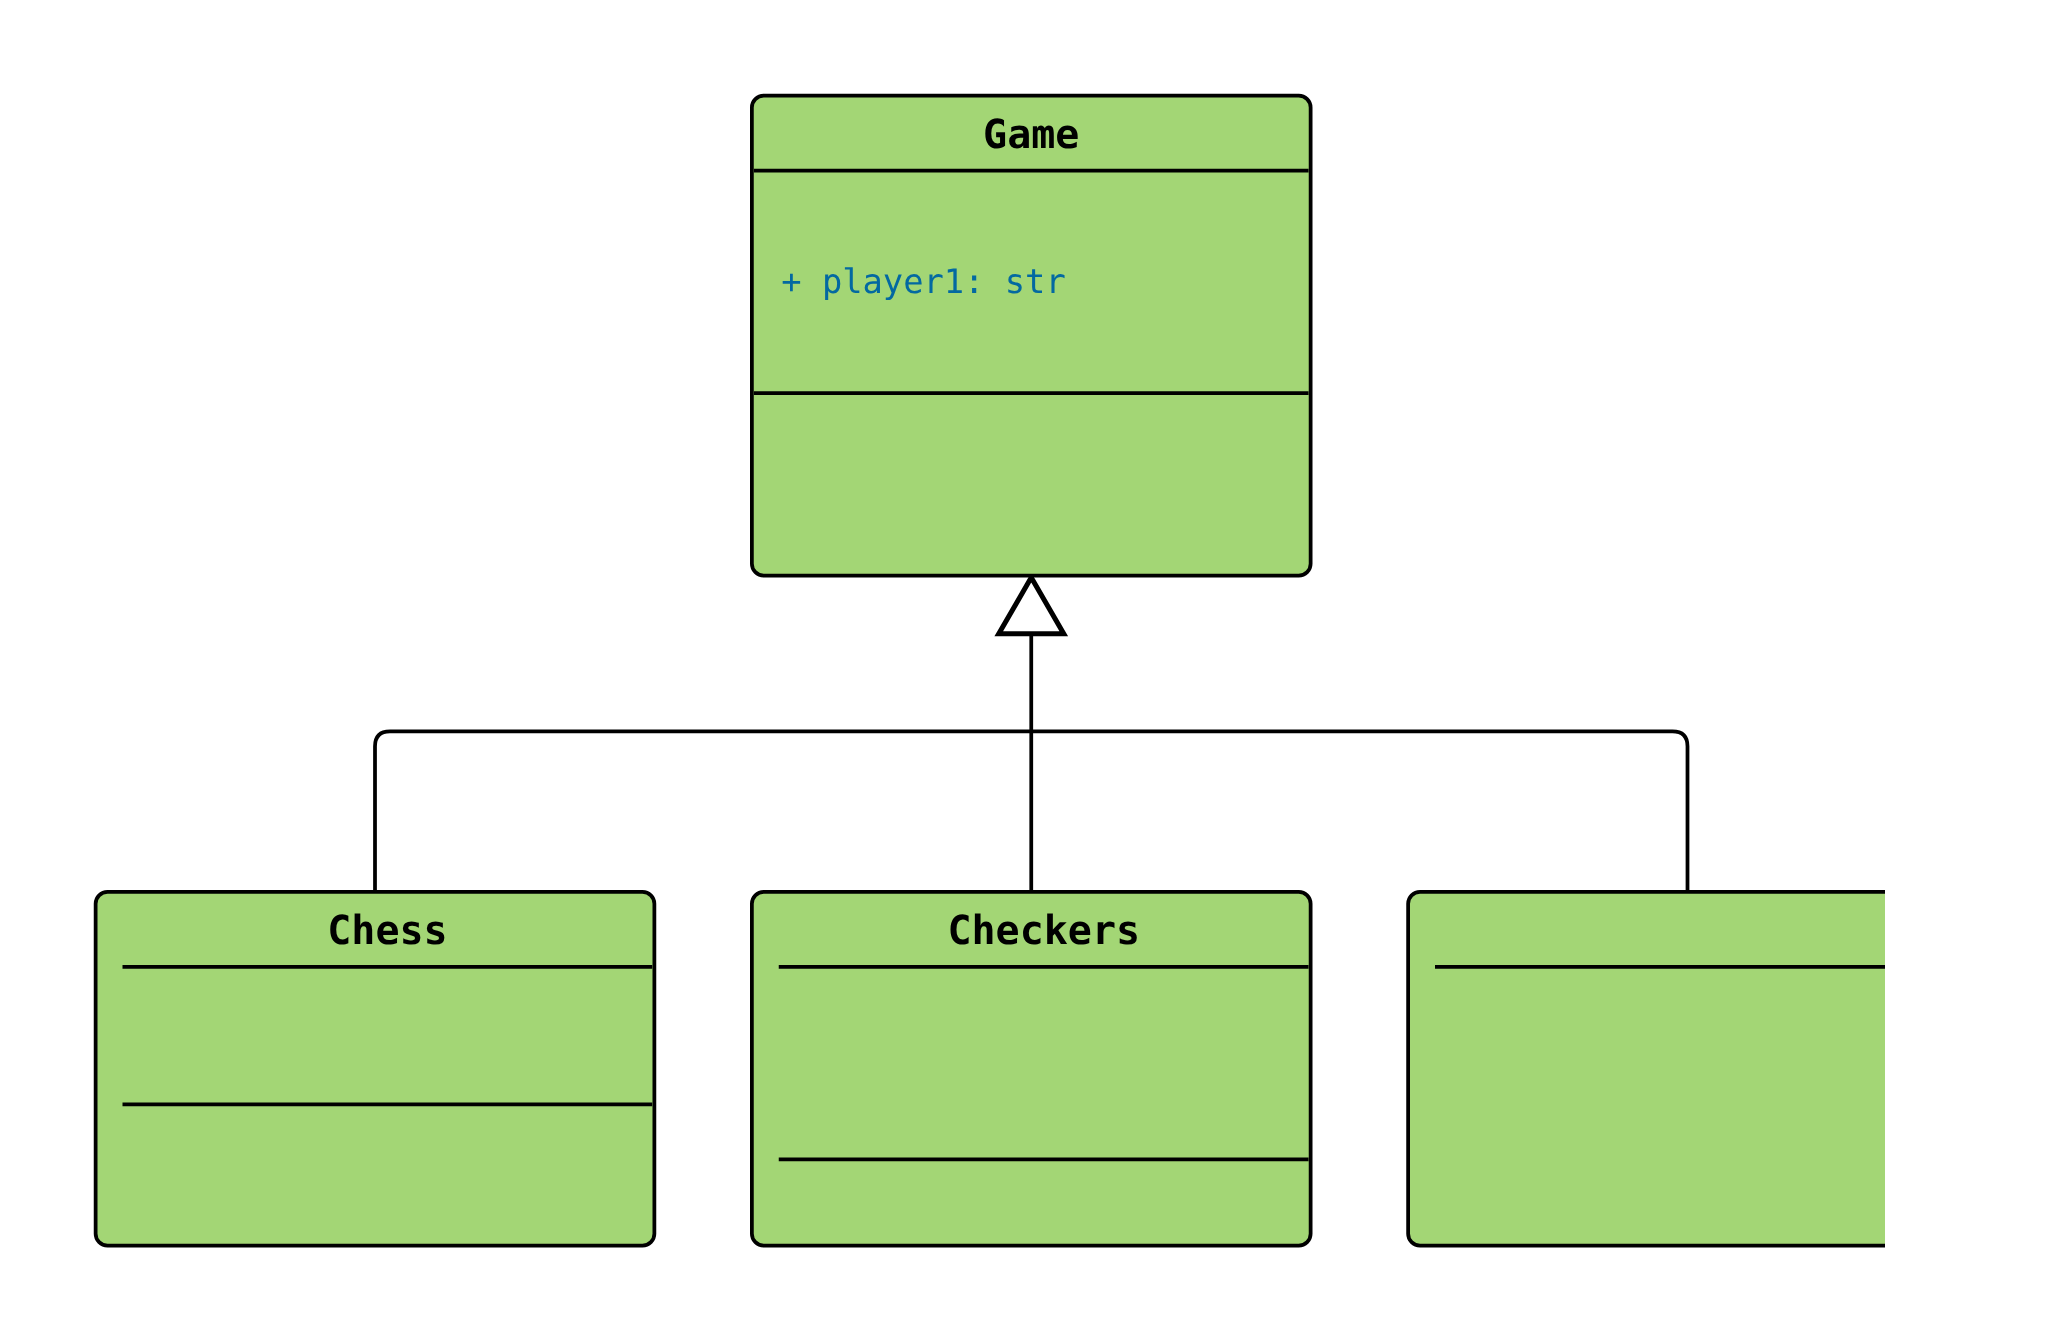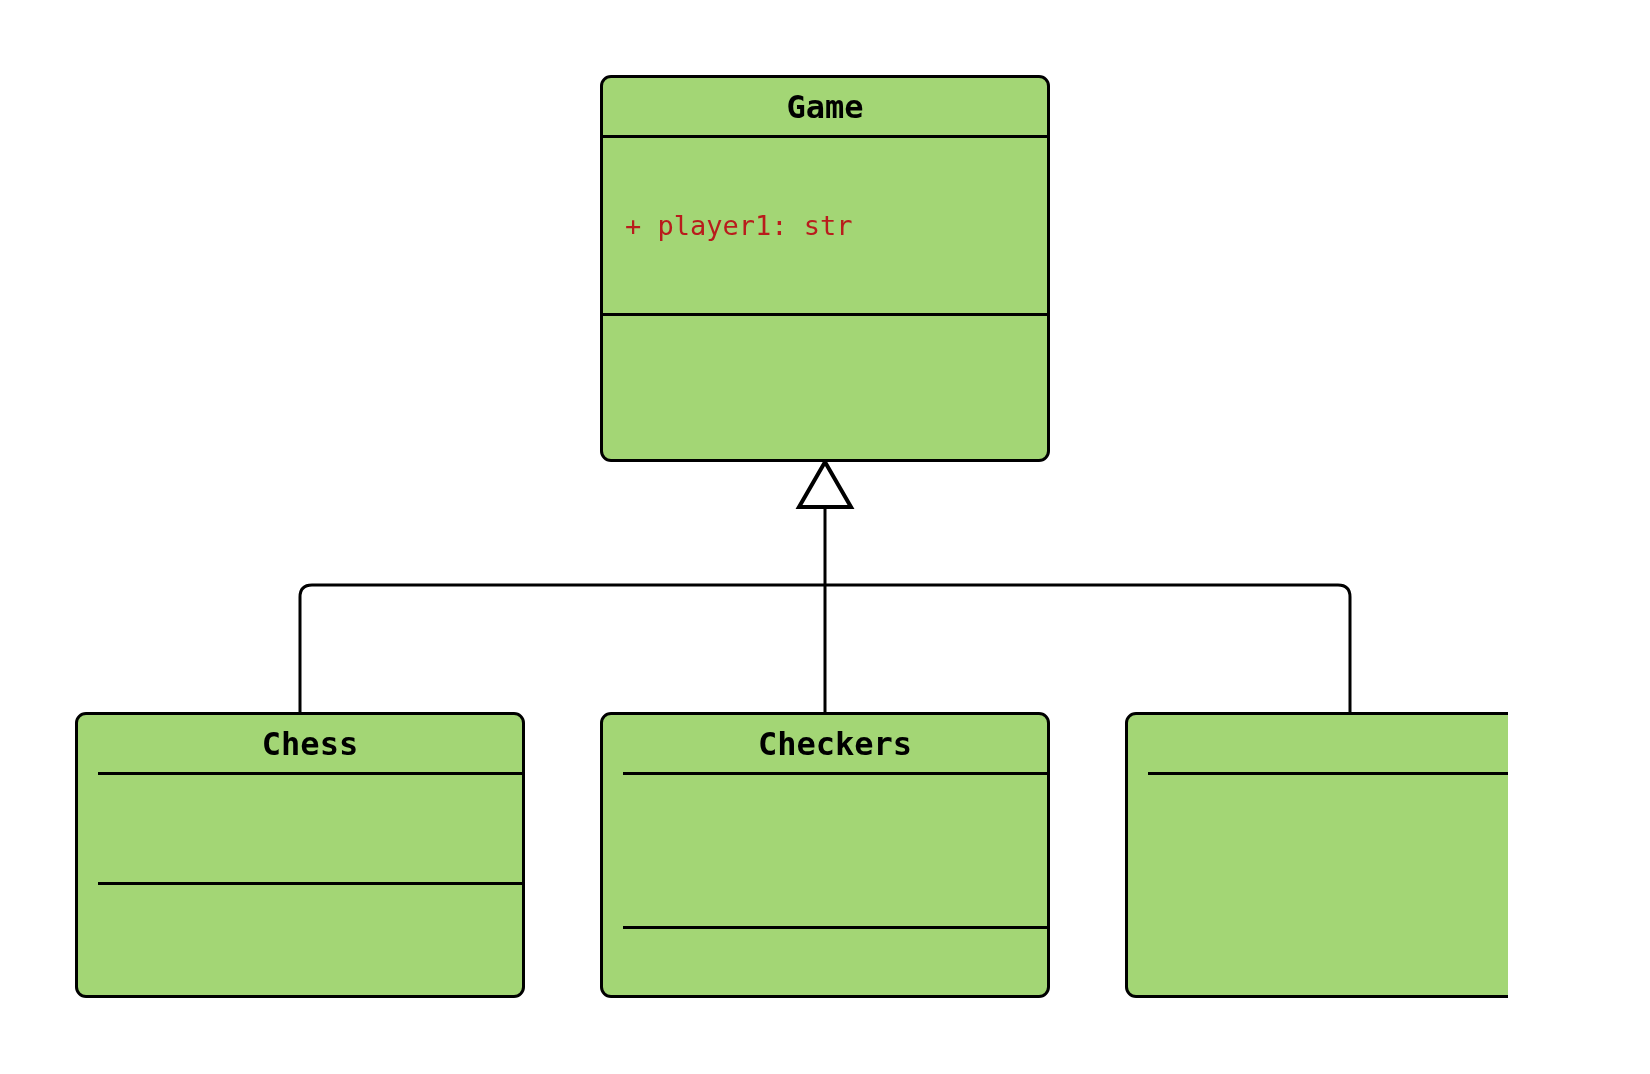--- a/index.html
+++ b/index.html
@@ -57,21 +57,21 @@
     justify-content: center;
     align-items: flex-start;
     padding-left: 22px;
   }
   .class-compartment.with-divider {
     border-bottom: 3px solid var(--stroke);
   }
   .member {
     font-size: 27px;
     line-height: 32px;
-    color: #b91c1c;
+    color: #0369a1;
     white-space: pre;
   }
 </style>
 </head>
 <body>
 
 <div class="canvas">
 
   <svg class="connectors" viewBox="0 0 1650 1074" xmlns="http://www.w3.org/2000/svg">
 

